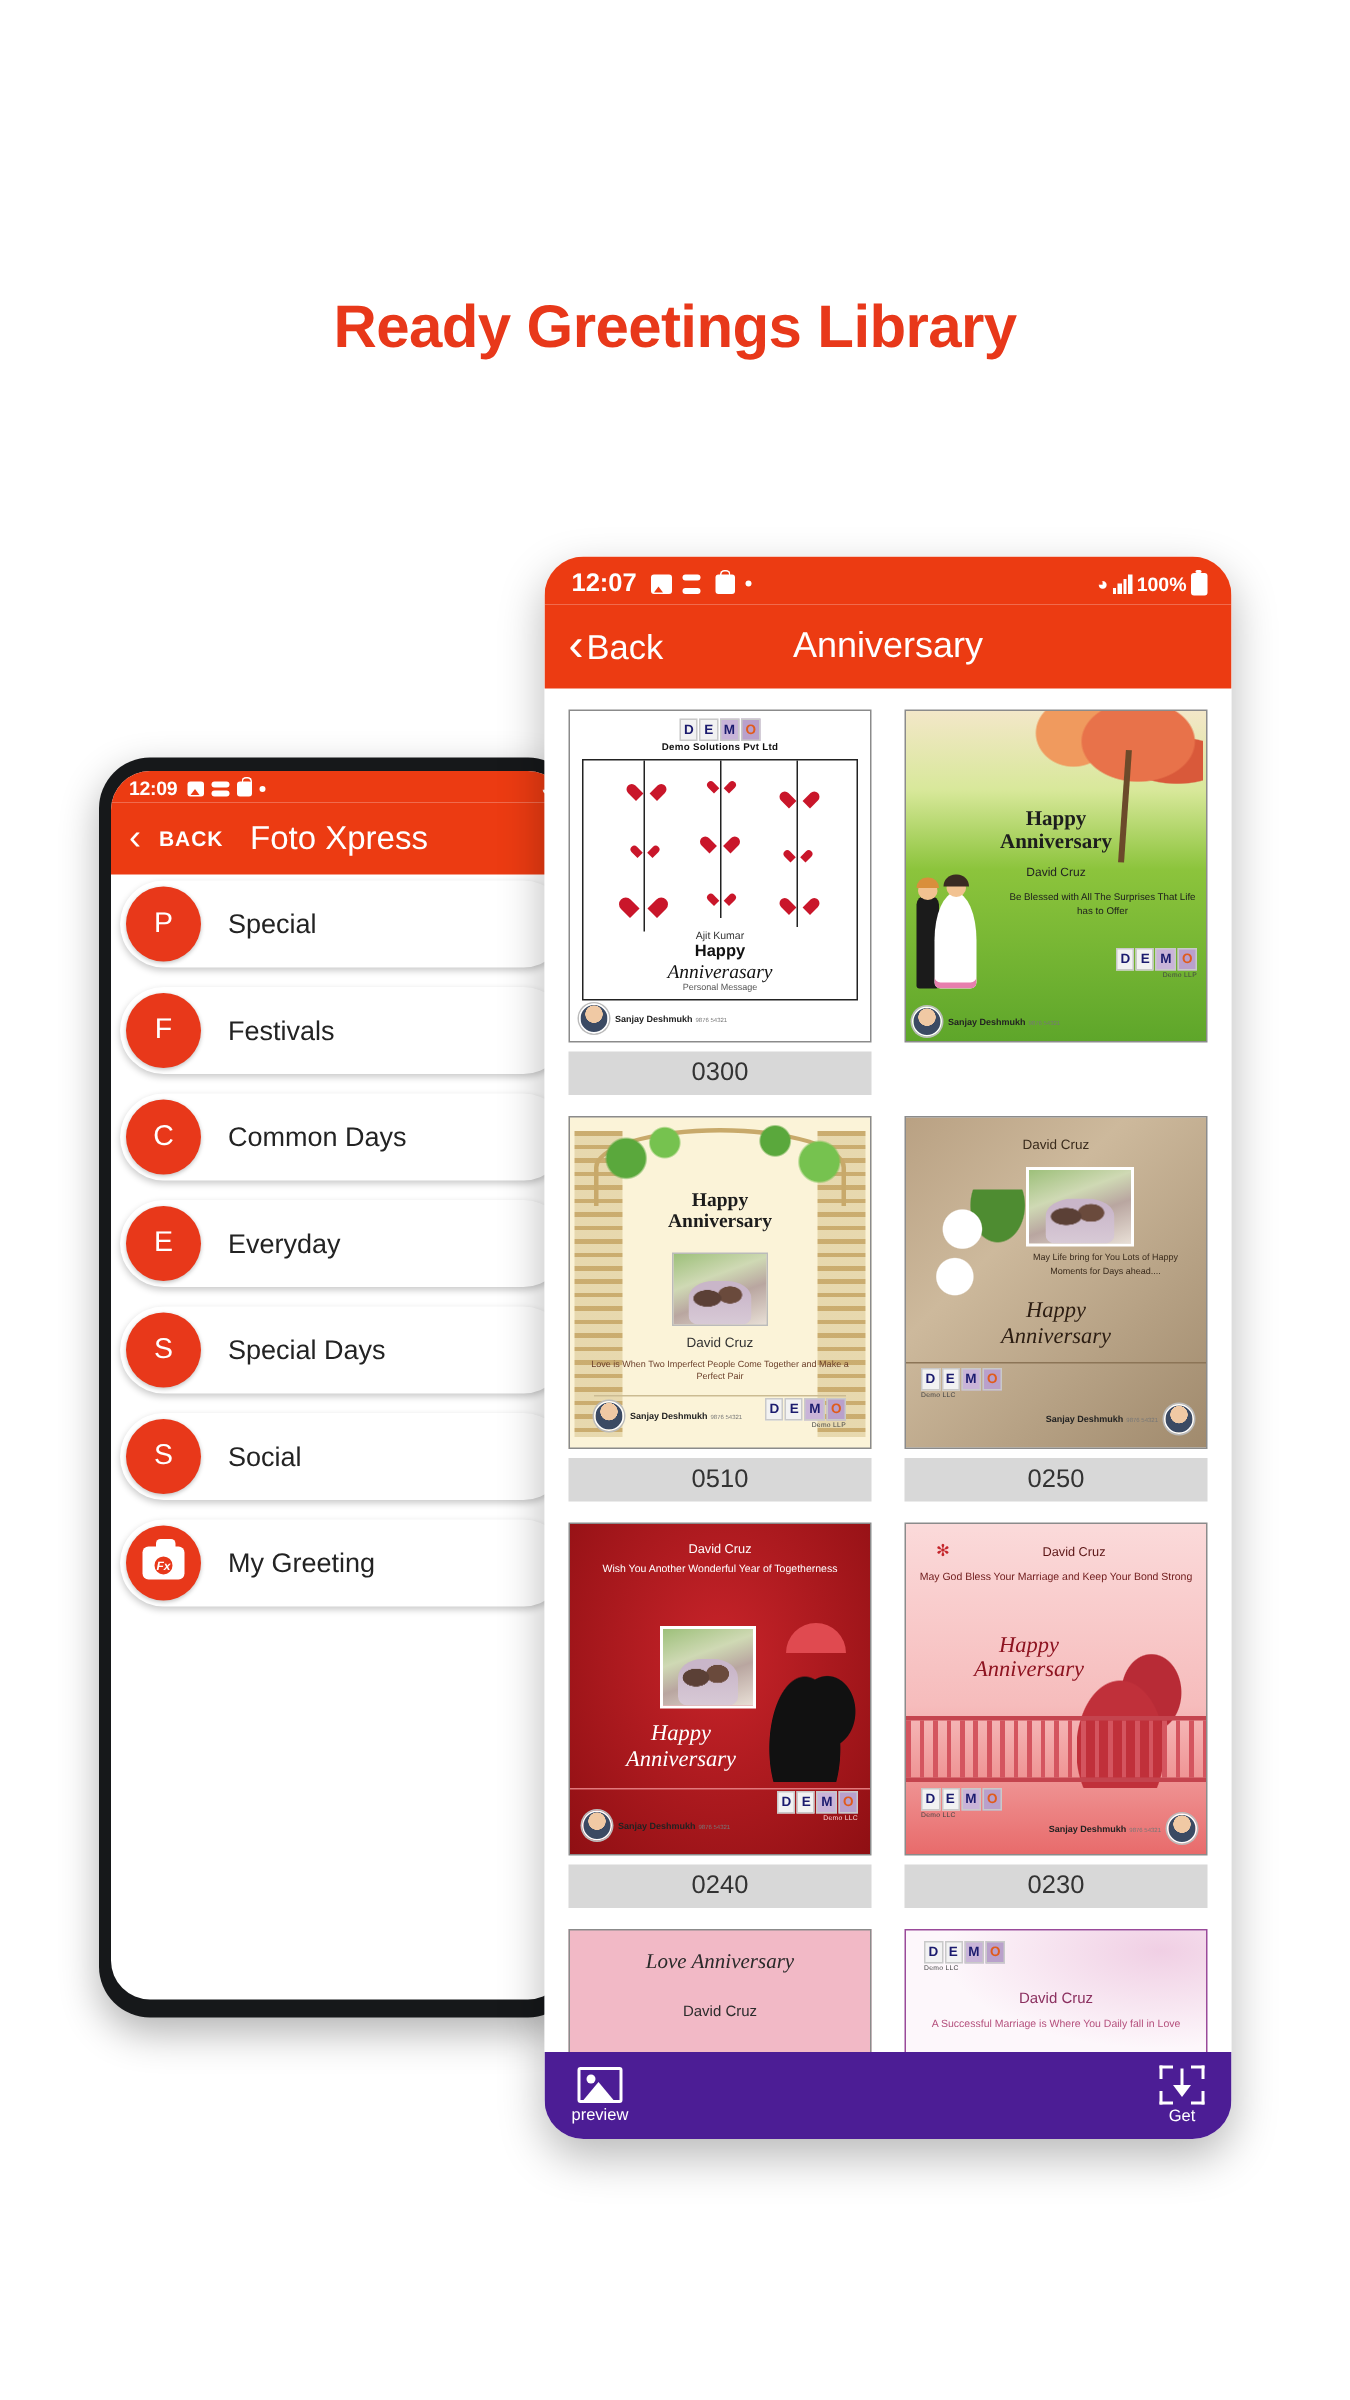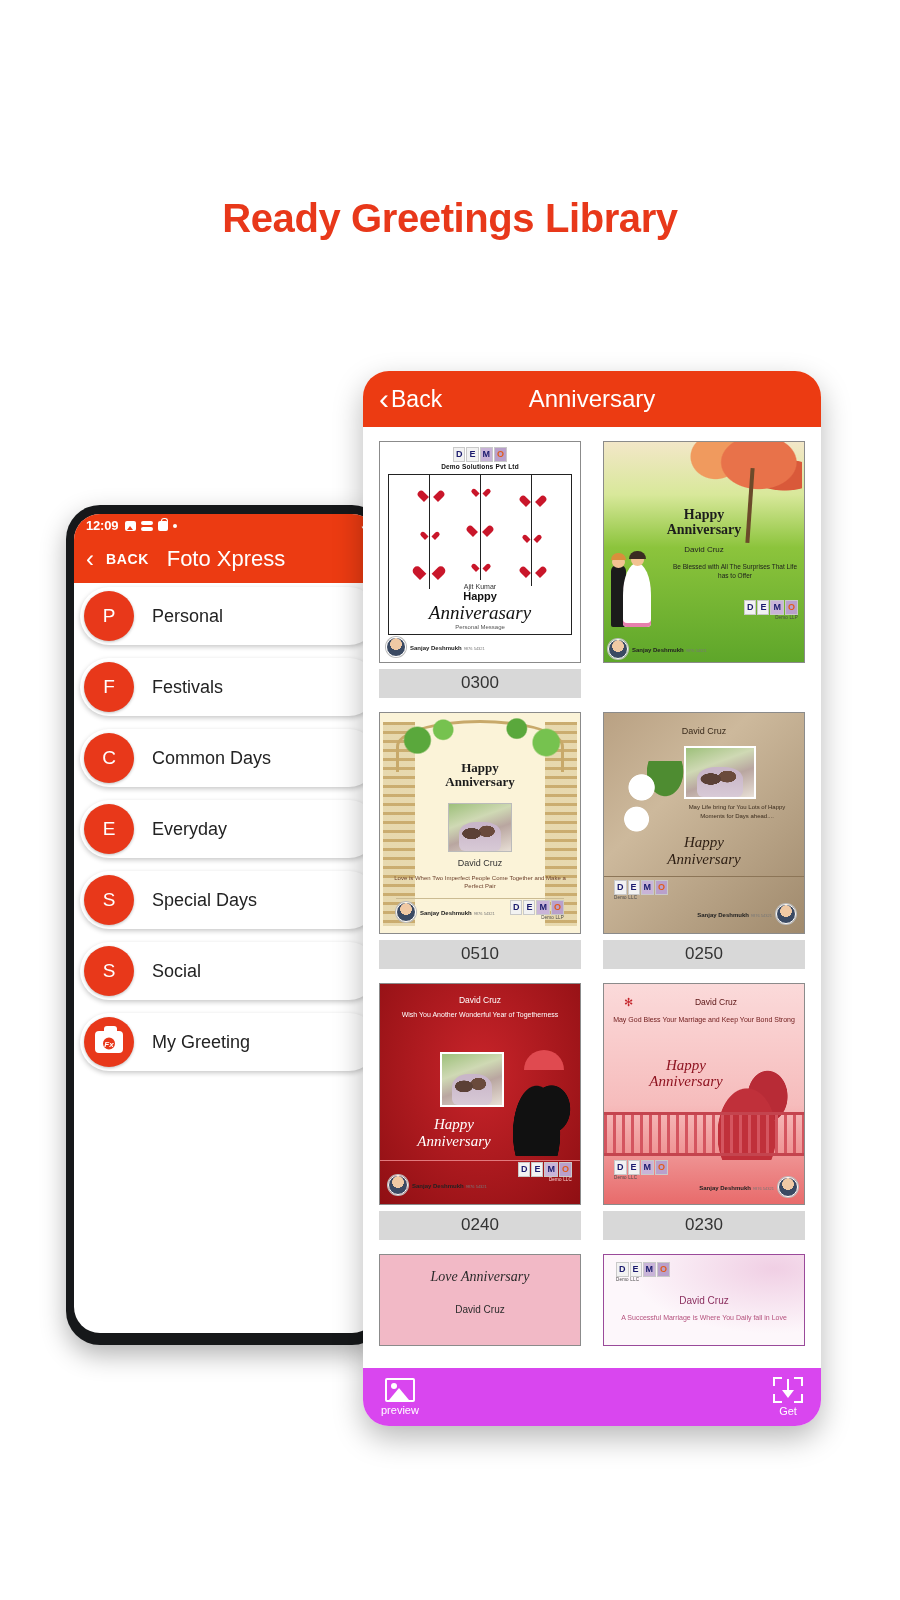--- a/index.html
+++ b/index.html
@@ -211,21 +211,21 @@
   .heart { position:absolute; width:0;height:0; }
   .heart::before, .heart::after{
     content:""; position:absolute; width:var(--hw); height:var(--hh);
     background:#c9162a; border-radius:var(--hw) var(--hw) 0 0;
     transform: rotate(-45deg); transform-origin: 0 100%;
   }
   .heart::after{ left:calc(var(--hw)*1); transform: rotate(45deg); transform-origin:100% 100%; }
   .c300 .txt { text-align:center; }
   .c300 .nm { font-size:7px; color:#333; }
   .c300 .hh { font-size:11px; font-weight:bold; color:#111; }
-  .c300 .an { font-size:19px; font-style:italic; font-family:"Liberation Serif", serif; color:#111; }
+  .c300 .an { font-size:13px; font-style:italic; font-family:"Liberation Serif", serif; color:#111; }
   .c300 .pm { font-size:6px; color:#555; }
 
   
   .c290 { background: linear-gradient(180deg,#f3e7c8 0%, #d8e89a 24%, #8cc43c 48%, #5ea62a 100%); }
   .c290 .tree {
     position:absolute; right:2px; top:0; width:72%; height:42%;
     background:
       radial-gradient(ellipse at 70% 22%, #e8724a 0 26%, transparent 27%),
       radial-gradient(ellipse at 40% 16%, #f09a5e 0 20%, transparent 21%),
       radial-gradient(ellipse at 88% 36%, #d9593a 0 18%, transparent 19%);
@@ -333,21 +333,21 @@
   .cp1 .t1{ position:absolute; top:16%; left:0;right:0;text-align:center;
     font-size:14px; font-style:italic; font-family:"Liberation Serif", serif; color:#2a2a2a;}
   .cp1 .nm{ position:absolute; top:54%; left:0;right:0;text-align:center;font-size:10px;color:#2c2c2c;}
   .cp2 { background: radial-gradient(ellipse at 85% 15%, #f0cfe4 0%, #fdf7fb 60%); border-color:#9a4a9a;}
   .cp2 .demo-pos{ position:absolute; left:6%; top:8%;}
   .cp2 .nm{ position:absolute; top:44%; left:0;right:0;text-align:center;font-size:10px;color:#8b2f5f;}
   .cp2 .msg{ position:absolute; top:64%; left:6%;right:6%;text-align:center;font-size:7px;color:#b5517d;line-height:1.35;}
 
   
   .fp-bottom {
-    background: #d946ef; height: 58px;
+    background: #4c1d95; height: 58px;
     display:flex; align-items:center; justify-content:space-between;
     padding: 0 18px;
   }
   .bb-item { display:flex; flex-direction:column; align-items:center; gap:2px; color:#fff;}
   .bb-label { font-size: 11px; }
   .icon-img {
     width: 30px; height: 24px; border: 2px solid #fff; border-radius: 2px;
     position: relative; overflow: hidden;
   }
   .icon-img::before{ content:""; position:absolute; left:4px; top:3px; width:6px;height:6px;border-radius:50%;background:#fff;}
@@ -389,21 +389,21 @@
       <div class="bp-header">
         <span class="bp-chev">‹</span>
         <span class="bp-back">BACK</span>
         <span class="bp-title">Foto Xpress</span>
       </div>
 
 
       <div class="bp-list">
         <div class="bp-row">
           <div class="avatar">P</div>
-          <div class="bp-row-label">Personal</div>
+          <div class="bp-row-label">Special</div>
         </div>
         <div class="bp-row">
           <div class="avatar">F</div>
           <div class="bp-row-label">Festivals</div>
         </div>
         <div class="bp-row">
           <div class="avatar">C</div>
           <div class="bp-row-label">Common Days</div>
         </div>
         <div class="bp-row">
@@ -425,20 +425,40 @@
             </div>
           </div>
           <div class="bp-row-label">My Greeting</div>
         </div>
       </div>
     </div>
   </div>
 
   <div class="phone-front">
 
+    <div class="fp-status">
+      <span class="time">12:07</span>
+      <span class="sb-icons">
+        <span class="ic-photo"></span>
+        <span class="ic-stack"></span>
+        <span class="ic-bag"></span>
+        <span class="ic-dot"></span>
+      </span>
+      <span class="sb-right">
+        <span class="ic-wifi glyph">◕</span>
+        <span class="ic-bars">
+            <i></i>
+            <i></i>
+            <i></i>
+            <i></i>
+          </span>
+        <span>100%</span>
+        <span class="ic-batt"></span>
+      </span>
+    </div>
 
     <div class="fp-header">
       <span class="fp-chev">‹</span>
       <span class="fp-back">Back</span>
       <span class="fp-title">Anniversary</span>
     </div>
 
     <div class="fp-body">
       <div class="grid">
 

